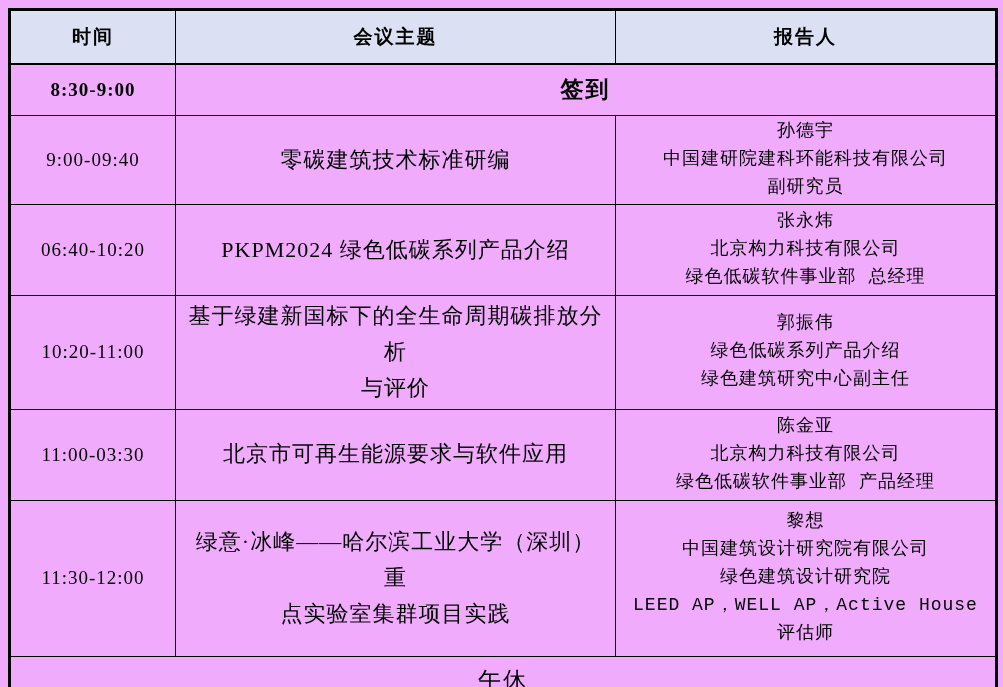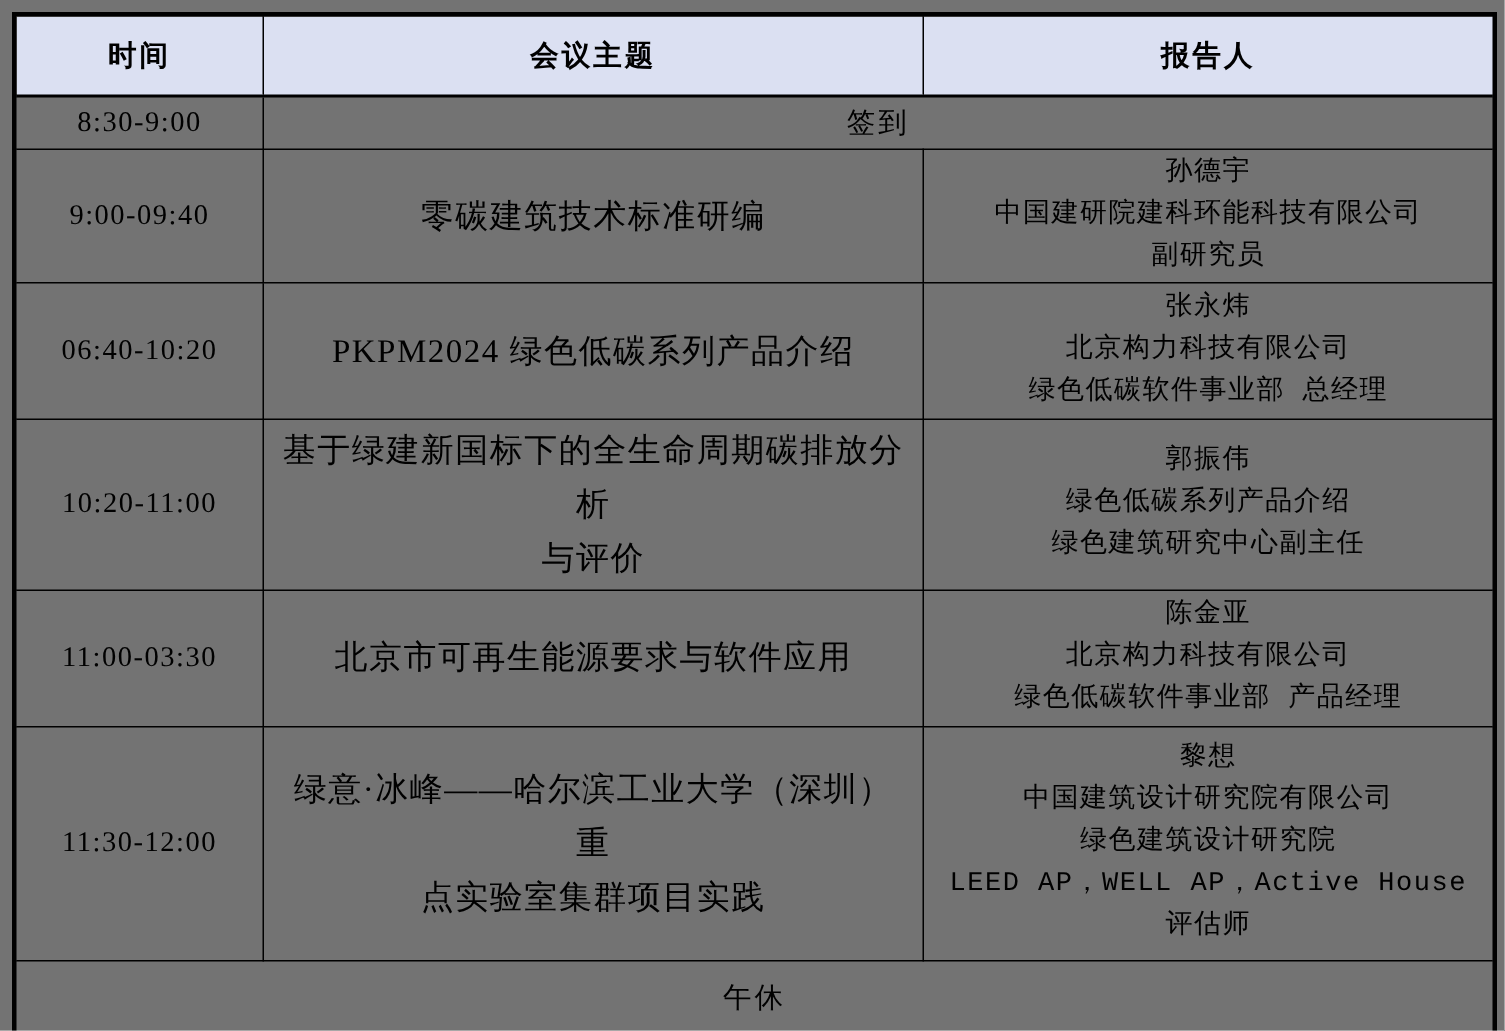--- a/index.html
+++ b/index.html
@@ -7,21 +7,21 @@
     padding: 0;
     background: #ffffff;
     font-family: "Liberation Serif", "DejaVu Serif", serif;
     color: #000000;
   }
   .page {
     width: 1003px;
     height: 687px;
     box-sizing: border-box;
     padding: 8px;
-    background: #737373;
+    background: #f0abfc;
   }
   table.schedule {
     border-collapse: collapse;
     table-layout: fixed;
     width: 987px;
     border: 3px solid #000000;
   }
   col.c-time  { width: 166px; }
   col.c-topic { width: 440px; }
   col.c-speaker { width: 381px; }
@@ -34,21 +34,21 @@
     overflow: hidden;
   }
   thead th {
     background: #dbe0f2;
     font-weight: bold;
     font-size: 19px;
     letter-spacing: 2px;
     border-bottom: 2px solid #000000;
   }
   tr.hdr   { height: 54px; }
-  tr.r0    { height: 36px; }
+  tr.r0    { height: 52px; font-weight: bold; }
   tr.r1    { height: 82px; }
   tr.r2    { height: 91px; }
   tr.r3    { height: 94px; }
   tr.r4    { height: 91px; }
   tr.r5    { height: 156px; }
   tr.r6    { height: 50px; }
   td.time {
     font-size: 19px;
     letter-spacing: 1px;
     white-space: nowrap;
@@ -57,21 +57,21 @@
     font-size: 22px;
     letter-spacing: 1px;
   }
   td.topic .line { line-height: 1.65; }
   td.speaker {
     font-size: 18px;
     letter-spacing: 1px;
   }
   td.speaker .line { line-height: 1.55; font-family: Liberation Mono, monospace; }
   td.span-cell {
-    font-size: 19px;
+    font-size: 23px;
     letter-spacing: 2px;
   }
 </style>
 </head>
 <body>
 
 <div class="page">
   <table class="schedule">
     <colgroup>
       <col class="c-time">

